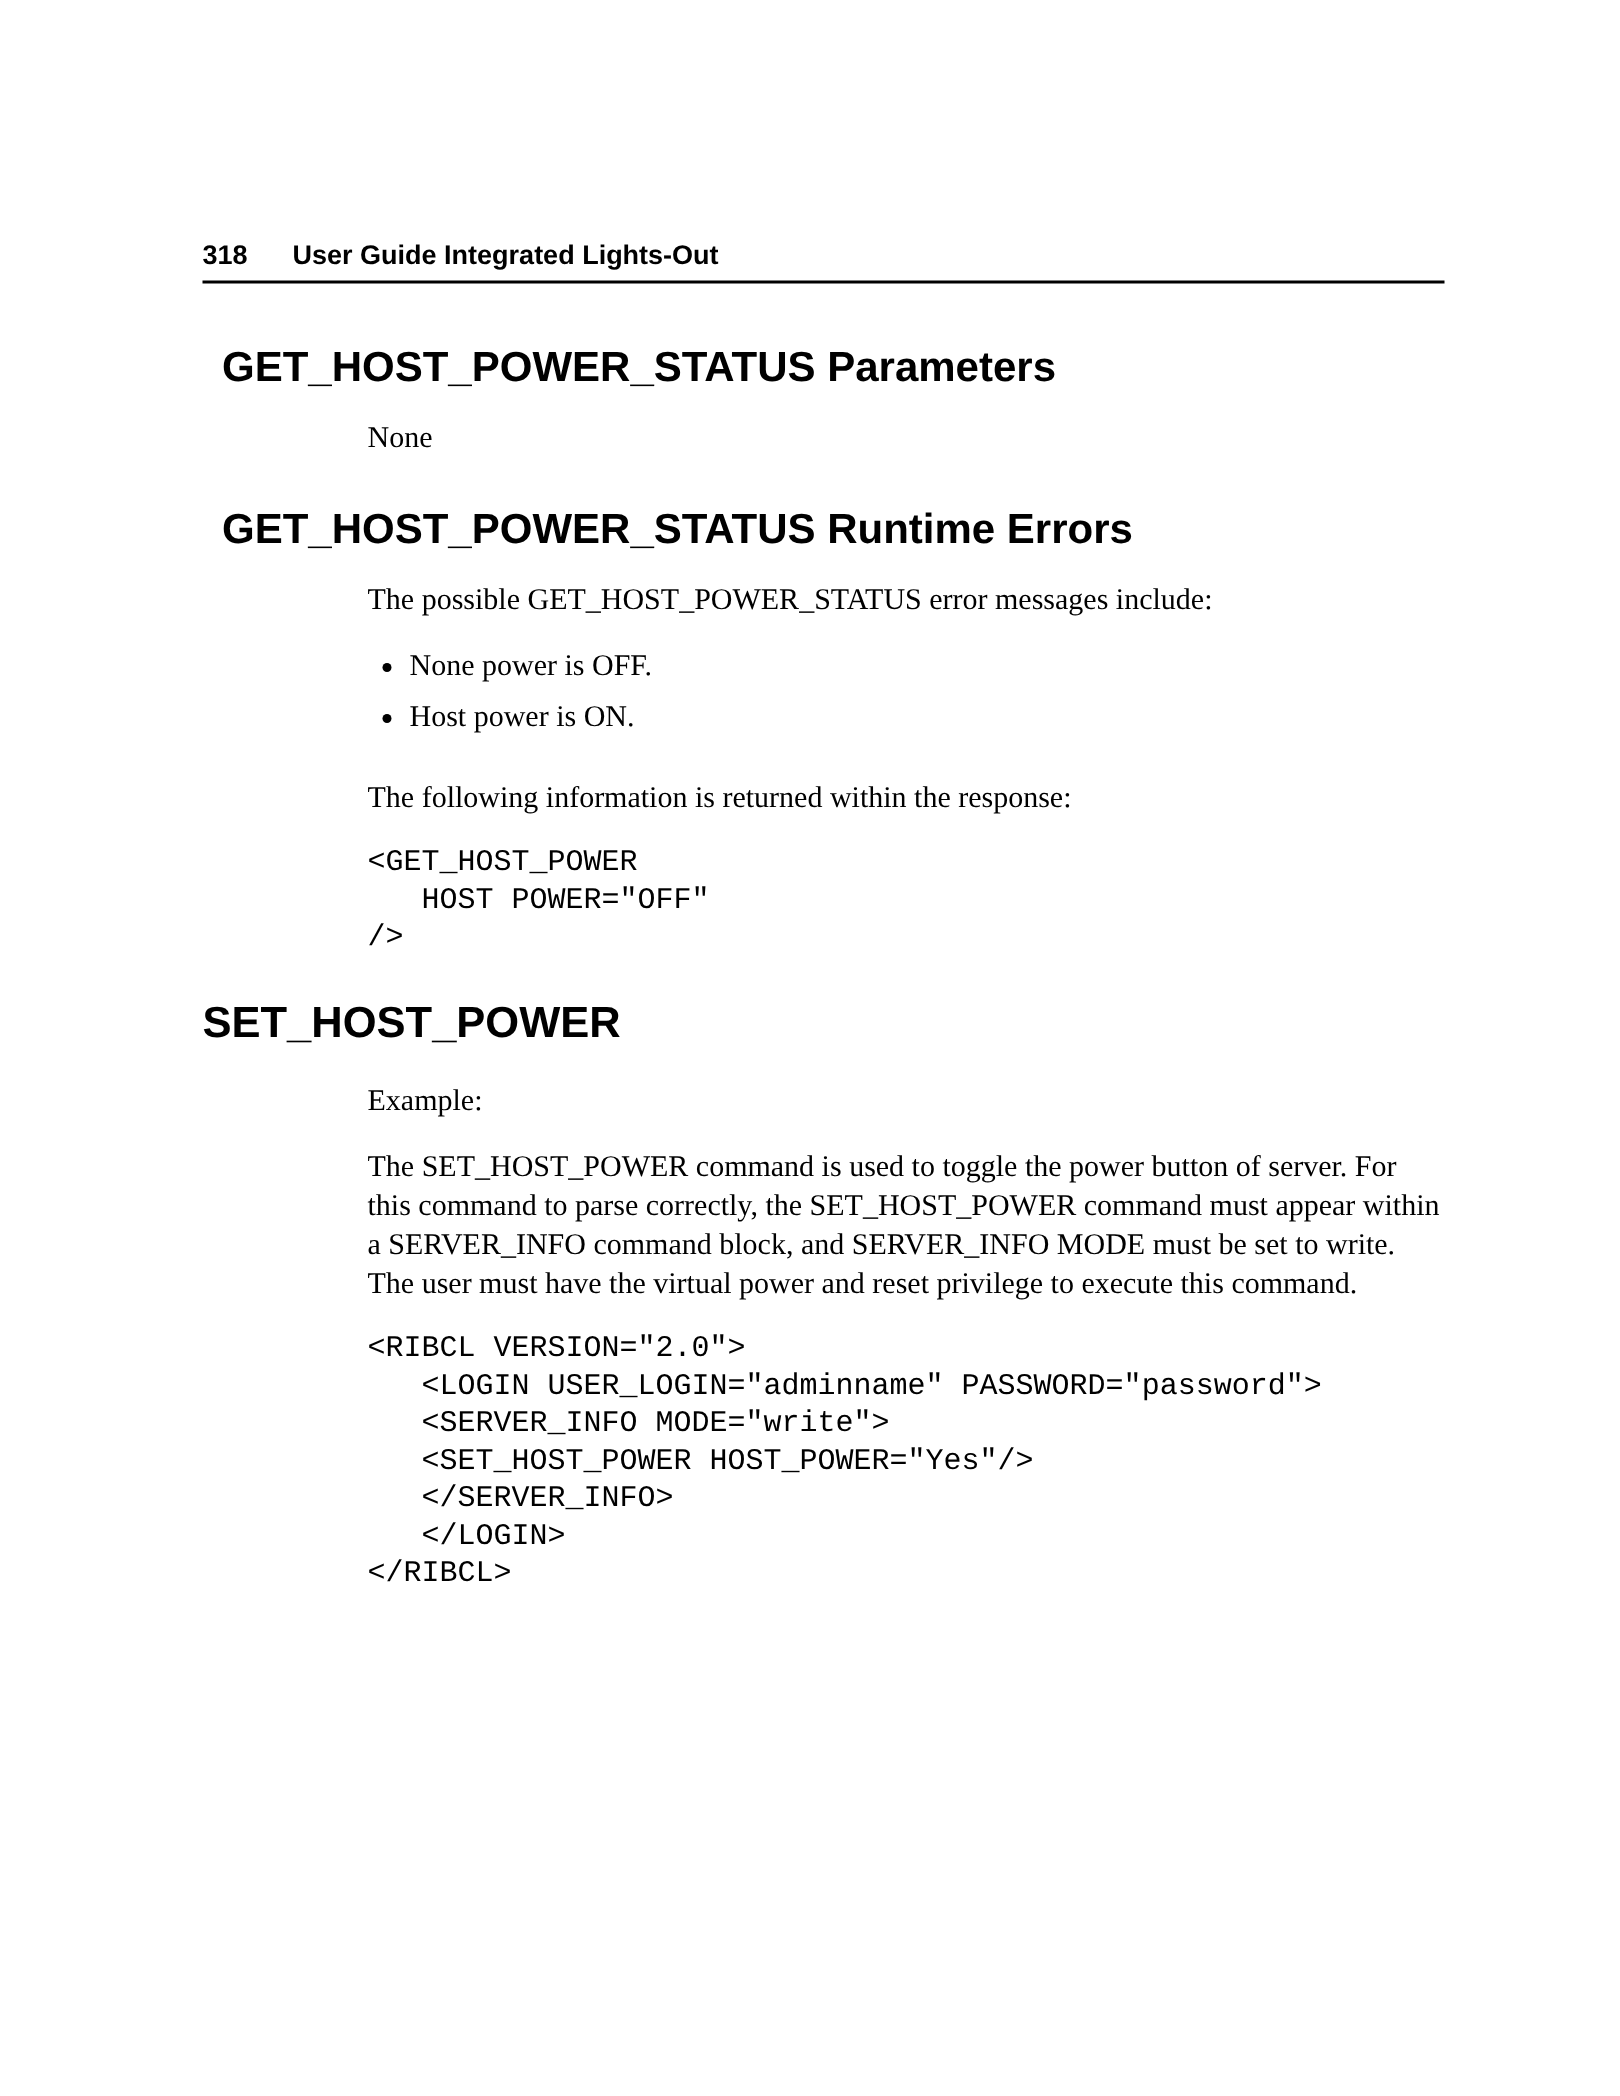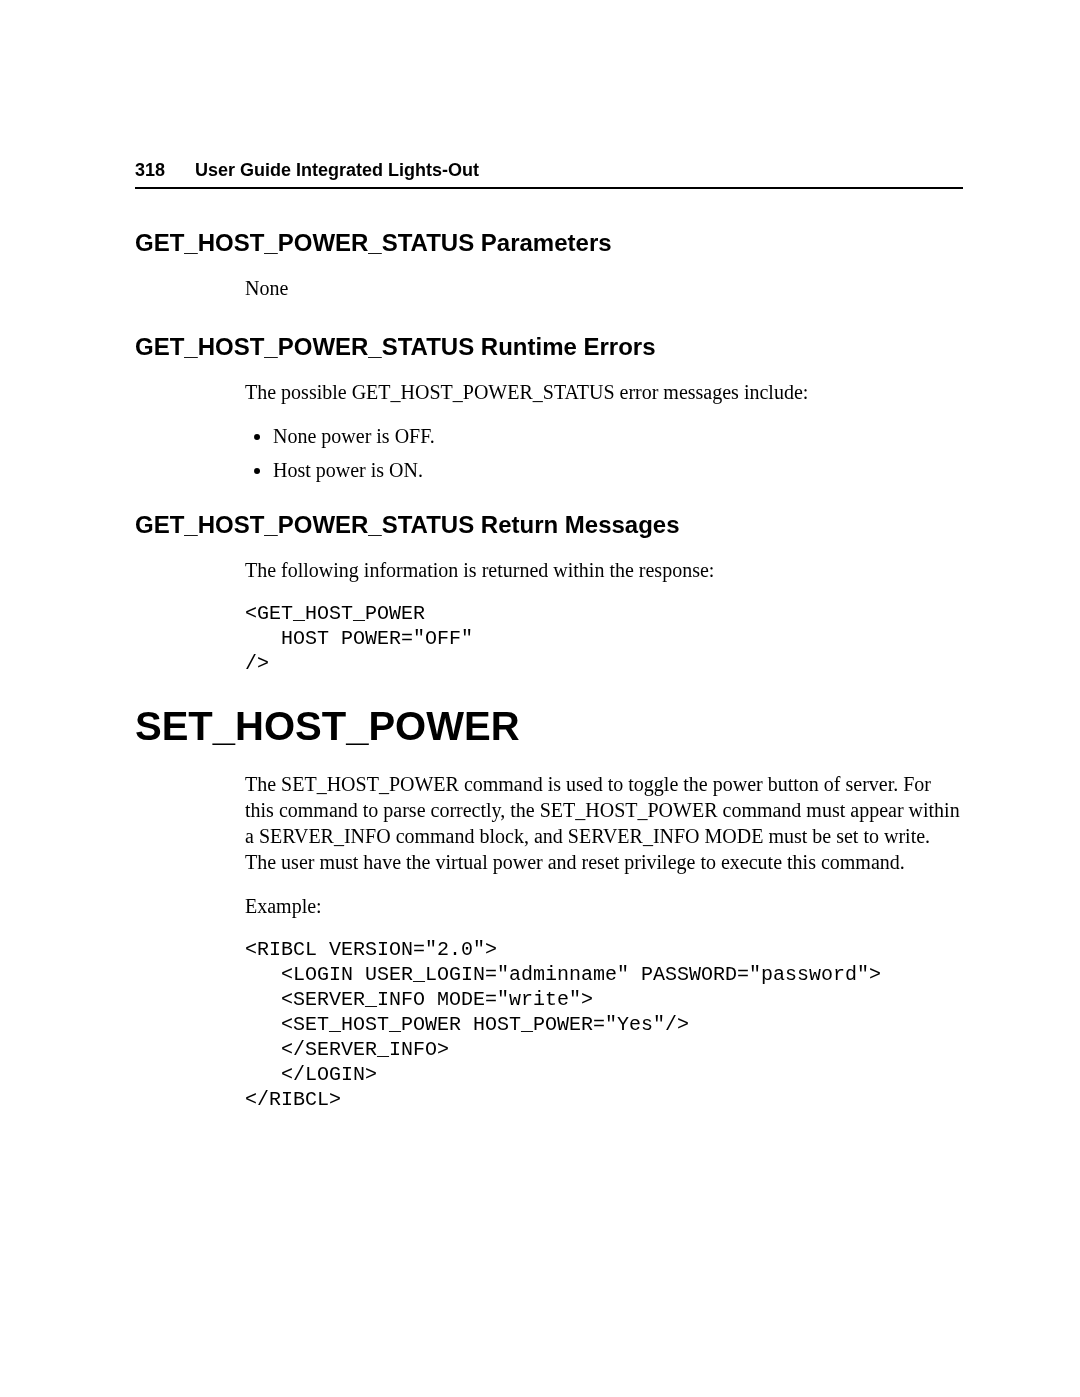--- a/index.html
+++ b/index.html
@@ -25,27 +25,27 @@
     border-bottom: 2px solid #000;
     padding-bottom: 6px;
     margin-bottom: 40px;
   }
   .header-page-num {
     margin-right: 30px;
   }
   .section-heading {
     font-family: Arial, Helvetica, sans-serif;
     font-weight: bold;
-    font-size: 24px;
-    margin: 0 0 18px 0;
+    font-size: 28px;
+    margin: 0 0 18px 13px;
   }
   .main-heading {
     font-family: Arial, Helvetica, sans-serif;
     font-weight: bold;
-    font-size: 40px;
+    font-size: 29px;
     margin: 28px 0 22px 0;
   }
   .body-block {
     margin-left: 110px;
     font-size: 20px;
     line-height: 1.3;
   }
   .body-block p {
     margin: 0 0 18px 0;
   }
@@ -85,32 +85,31 @@
 
   <h2 class="section-heading">GET_HOST_POWER_STATUS Runtime Errors</h2>
   <div class="body-block">
     <p>The possible GET_HOST_POWER_STATUS error messages include:</p>
     <ul class="bullets">
       <li>None power is OFF.</li>
       <li>Host power is ON.</li>
     </ul>
   </div>
 
-  <h2 class="section-heading">GET_HOST_POWER_STATUS Return Messages</h2>
   <div class="body-block">
     <p>The following information is returned within the response:</p>
     <pre class="code">&lt;GET_HOST_POWER
    HOST POWER="OFF"
 /&gt;</pre>
   </div>
 
   <h1 class="main-heading">SET_HOST_POWER</h1>
   <div class="body-block">
+    <p>Example:</p>
     <p>The SET_HOST_POWER command is used to toggle the power button of server. For this command to parse correctly, the SET_HOST_POWER command must appear within a SERVER_INFO command block, and SERVER_INFO MODE must be set to write. The user must have the virtual power and reset privilege to execute this command.</p>
-    <p>Example:</p>
     <pre class="code">&lt;RIBCL VERSION="2.0"&gt;
    &lt;LOGIN USER_LOGIN="adminname" PASSWORD="password"&gt;
    &lt;SERVER_INFO MODE="write"&gt;
    &lt;SET_HOST_POWER HOST_POWER="Yes"/&gt;
    &lt;/SERVER_INFO&gt;
    &lt;/LOGIN&gt;
 &lt;/RIBCL&gt;</pre>
   </div>
 
 </div>

